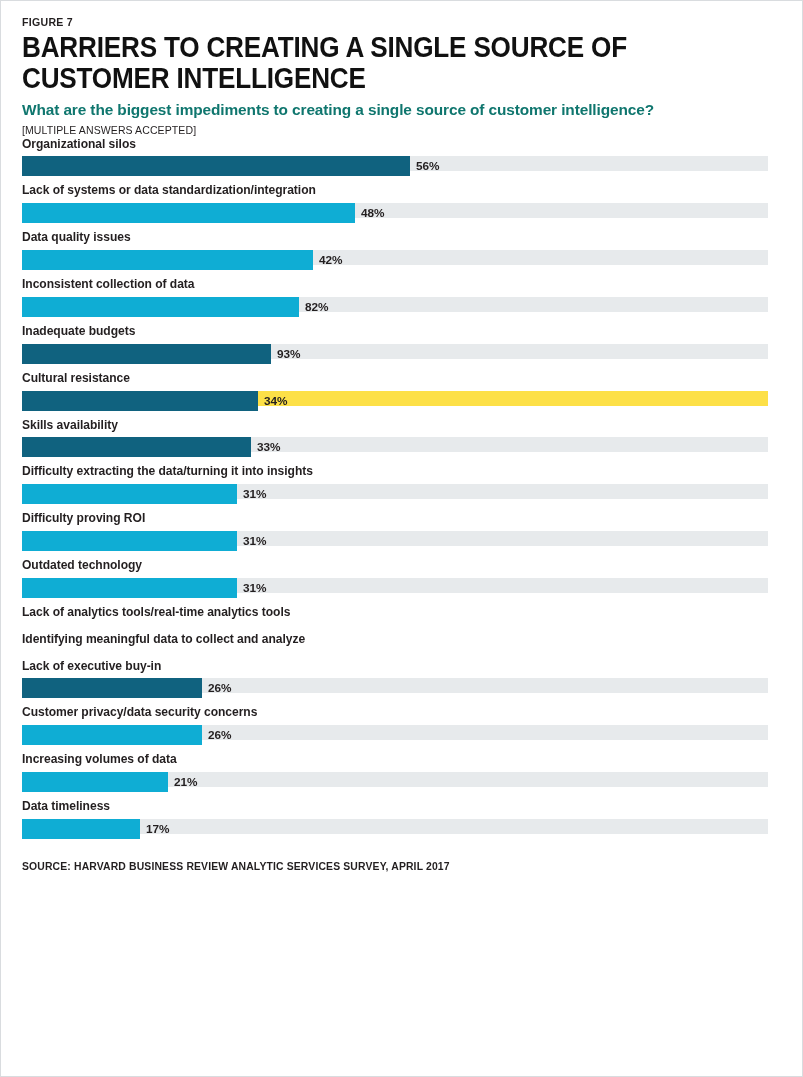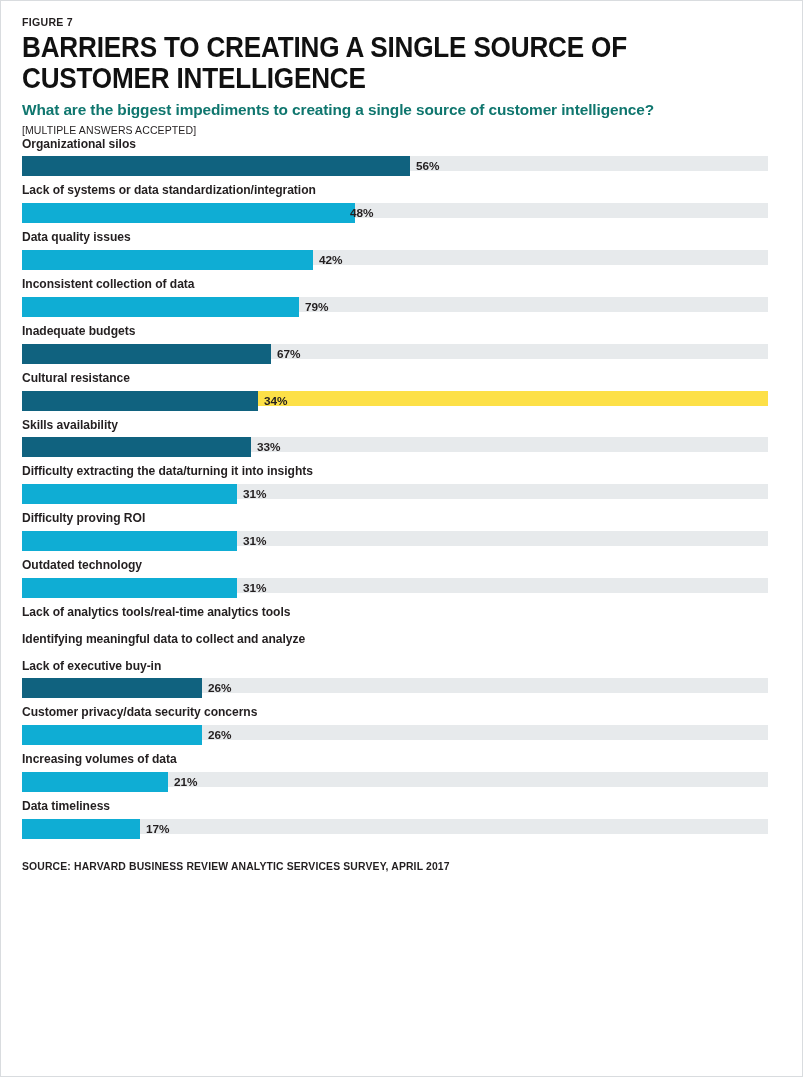--- a/index.html
+++ b/index.html
@@ -182,42 +182,42 @@
           <div class="bar-label">Organizational silos</div>
           <div class="bar-track" style="background: rgb(231, 234, 236);">
             <div class="bar-fill" style="width: 388px; background: rgb(16, 98, 127);"></div>
             <div class="bar-value" style="left: 388px;">56%</div>
           </div>
         </div>
         <div class="bar-row">
           <div class="bar-label">Lack of systems or data standardization/integration</div>
           <div class="bar-track" style="background: rgb(231, 234, 236);">
             <div class="bar-fill" style="width: 333px; background: rgb(15, 173, 212);"></div>
-            <div class="bar-value" style="left: 322px;">48%</div>
+            <div class="bar-value" style="left: 333px;">48%</div>
           </div>
         </div>
         <div class="bar-row">
           <div class="bar-label">Data quality issues</div>
           <div class="bar-track" style="background: rgb(231, 234, 236);">
             <div class="bar-fill" style="width: 291px; background: rgb(15, 173, 212);"></div>
             <div class="bar-value" style="left: 291px;">42%</div>
           </div>
         </div>
         <div class="bar-row">
           <div class="bar-label">Inconsistent collection of data</div>
           <div class="bar-track" style="background: rgb(231, 234, 236);">
             <div class="bar-fill" style="width: 277px; background: rgb(15, 173, 212);"></div>
-            <div class="bar-value" style="left: 277px;">79%</div>
+            <div class="bar-value" style="left: 277px;">82%</div>
           </div>
         </div>
         <div class="bar-row">
           <div class="bar-label">Inadequate budgets</div>
           <div class="bar-track" style="background: rgb(231, 234, 236);">
             <div class="bar-fill" style="width: 249px; background: rgb(16, 98, 127);"></div>
-            <div class="bar-value" style="left: 249px;">67%</div>
+            <div class="bar-value" style="left: 249px;">93%</div>
           </div>
         </div>
         <div class="bar-row">
           <div class="bar-label">Cultural resistance</div>
           <div class="bar-track" style="background: #fde047;">
             <div class="bar-fill" style="width: 236px; background: rgb(16, 98, 127);"></div>
             <div class="bar-value" style="left: 236px;">34%</div>
           </div>
         </div>
         <div class="bar-row">

